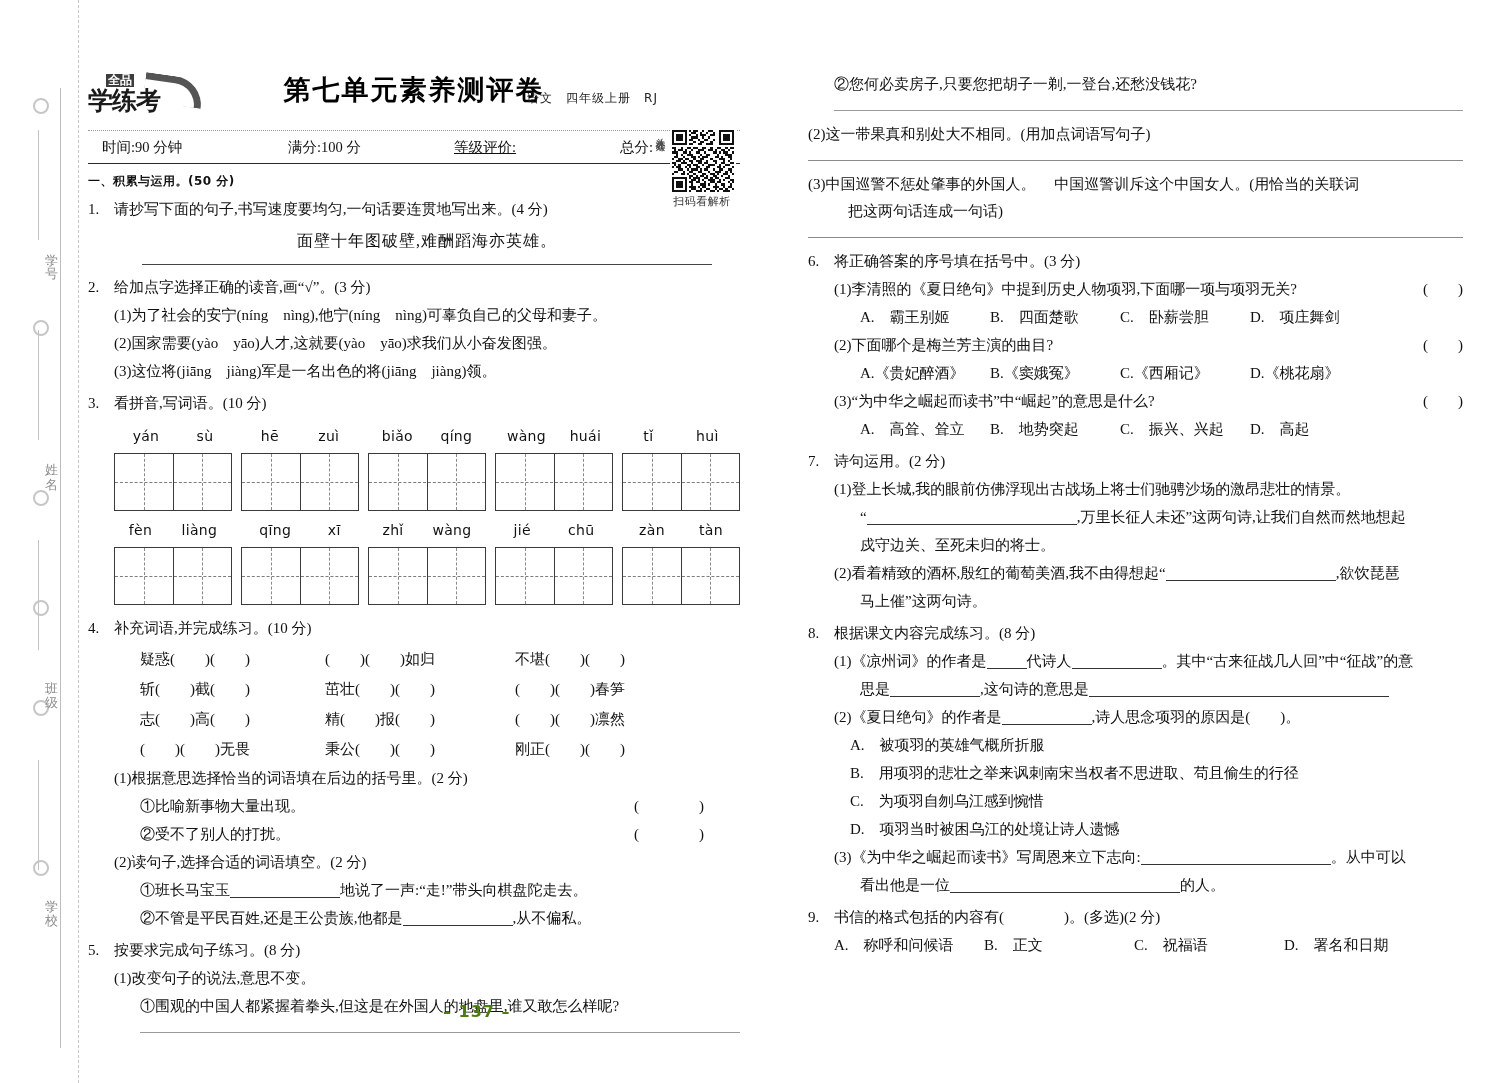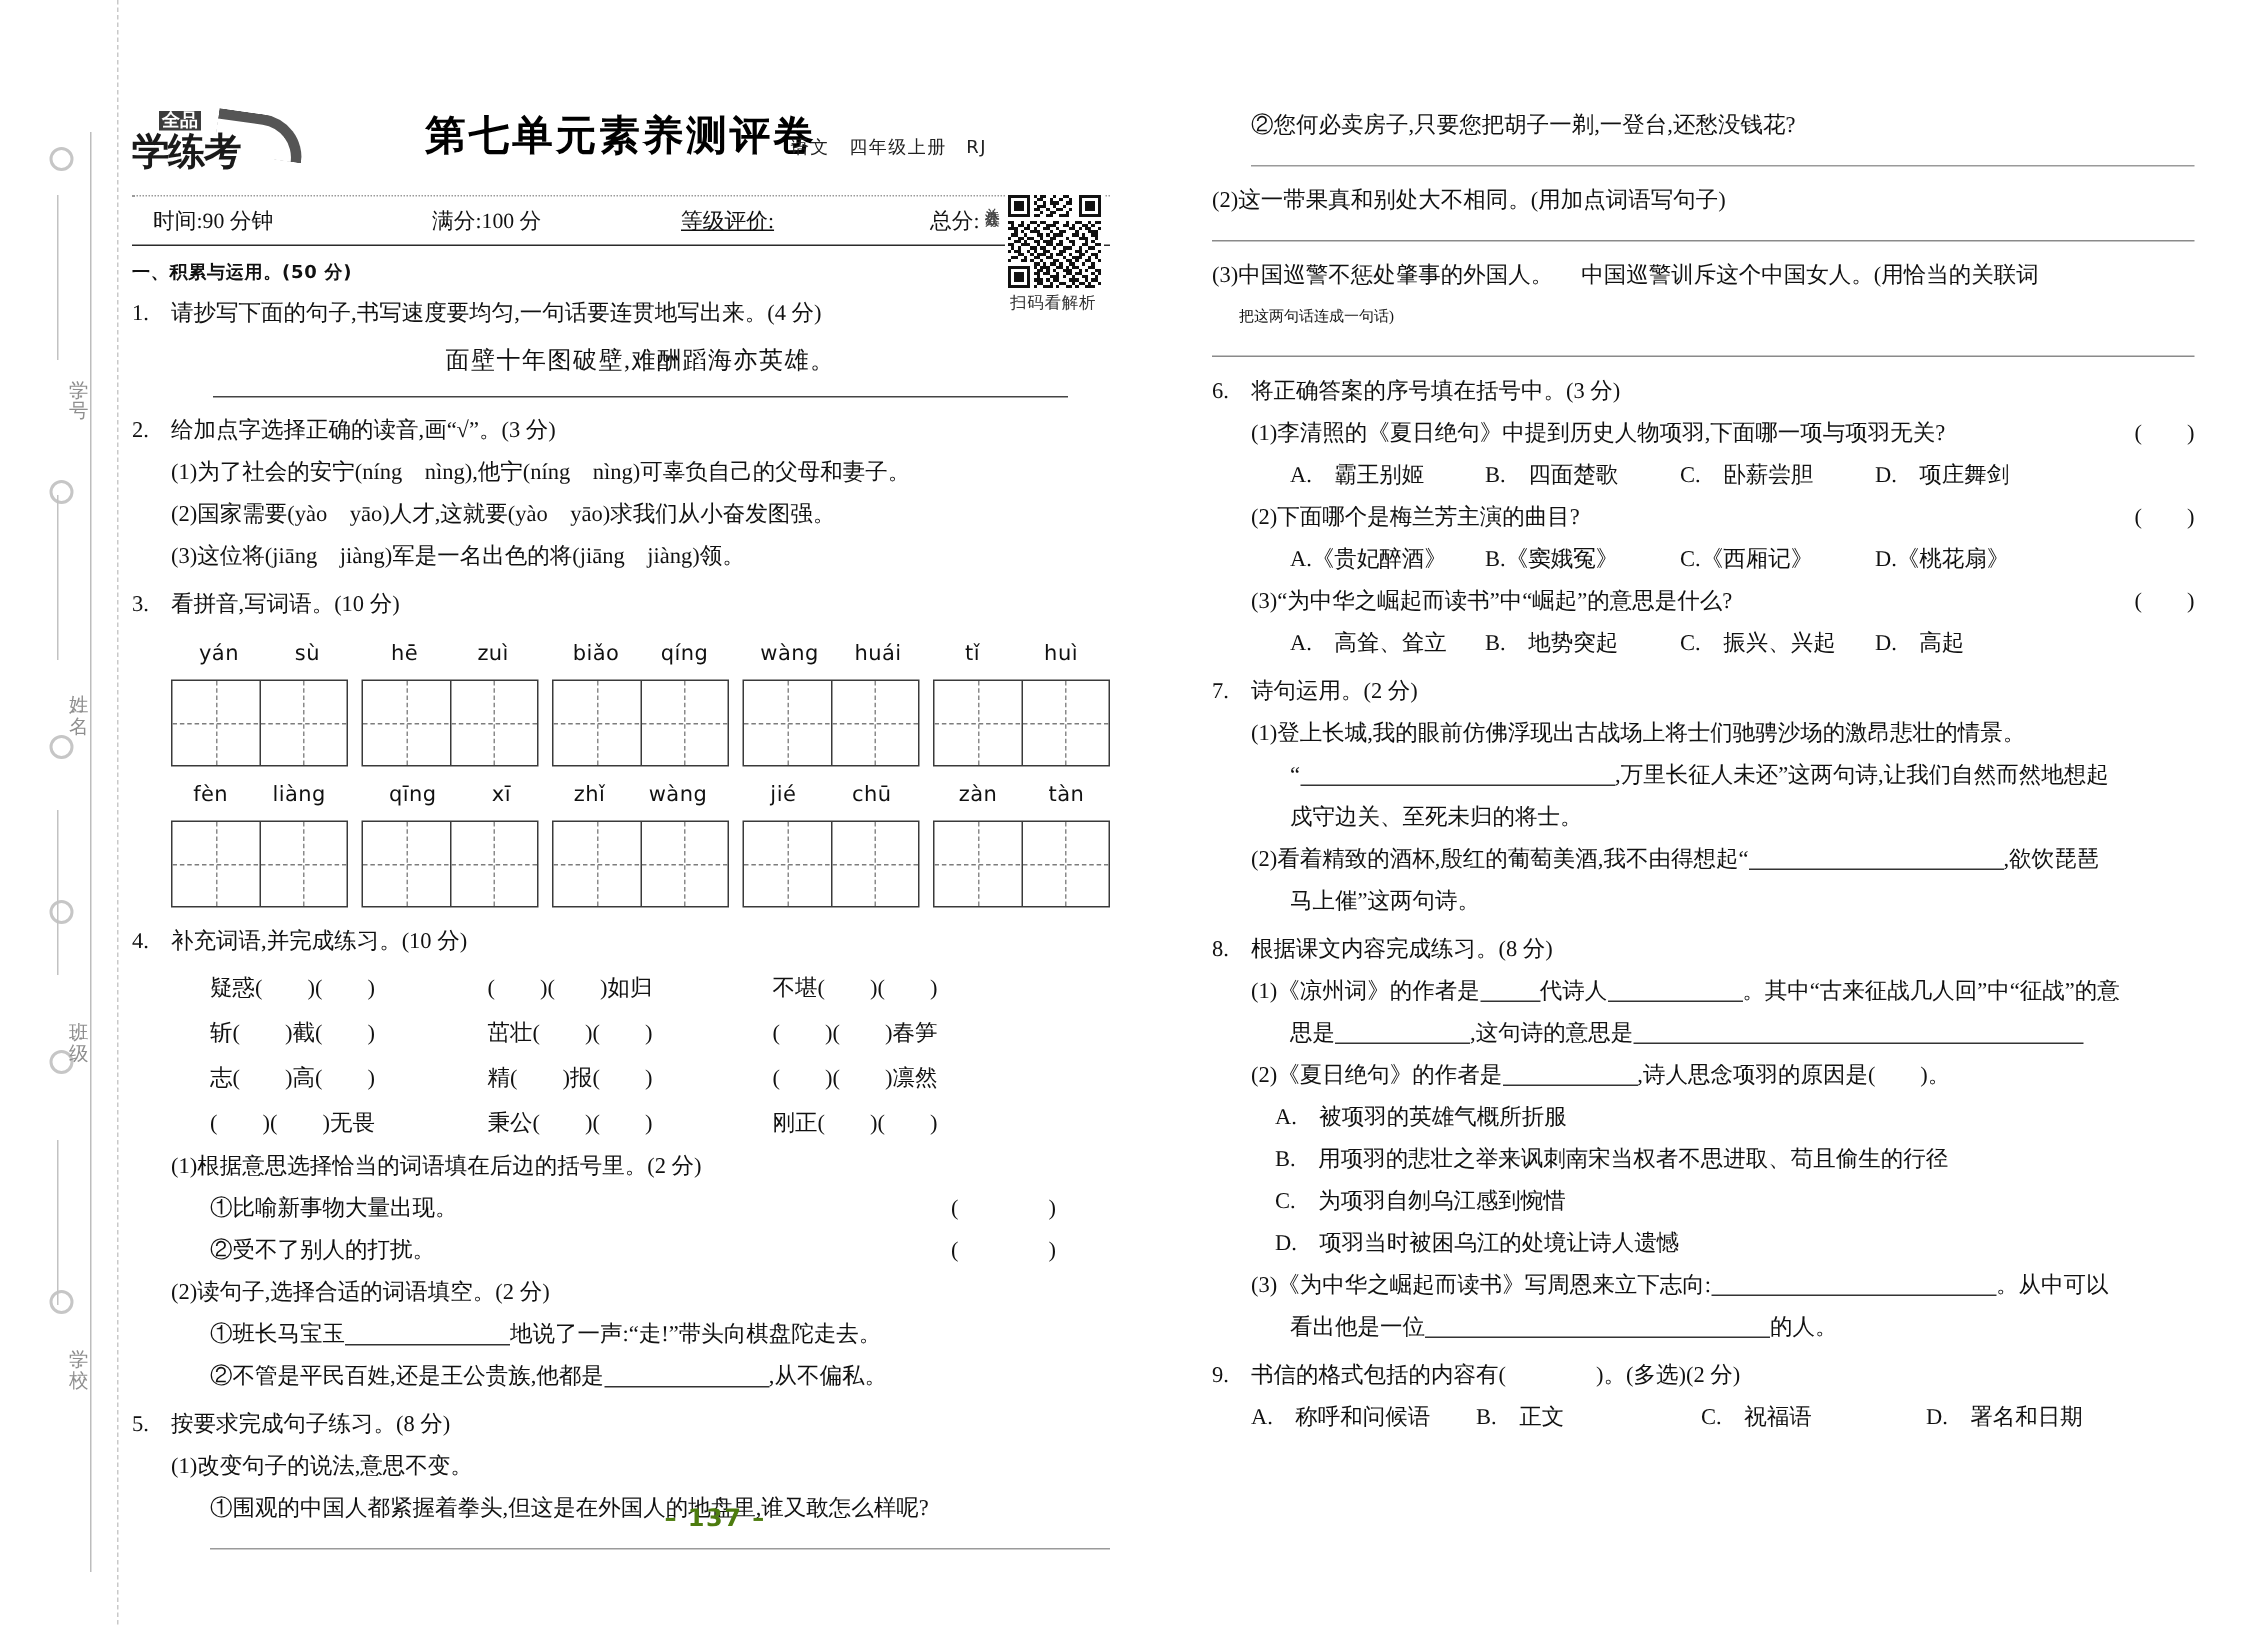--- a/index.html
+++ b/index.html
@@ -635,21 +635,21 @@
   </div>
 
   <div class="col col-right">
 
     <div>
       <div class="sub sub2" style="font-size:15px;line-height:27px">②您何必卖房子,只要您把胡子一剃,一登台,还愁没钱花?</div>
       <div class="ansline ind"></div>
       <div style="font-size:15px;line-height:27px">(2)这一带果真和别处大不相同。(用加点词语写句子)</div>
       <div class="ansline dark"></div>
       <div style="font-size:15px;line-height:27px">(3)中国巡警不惩处肇事的外国人。　 中国巡警训斥这个中国女人。(用恰当的关联词</div>
-      <div style="font-size:10px;line-height:27px;margin-left:18px">把这两句话连成一句话)</div>
+      <div style="font-size:15px;line-height:27px;margin-left:40px">把这两句话连成一句话)</div>
       <div class="ansline dark"></div>
     </div>
 
     <div class="q">
       <div class="q-num">6.</div>
       <div class="q-body">
         <div>将正确答案的序号填在括号中。(3 分)</div>
 
         <div class="sub rowline">
           <span>(1)李清照的《夏日绝句》中提到历史人物项羽,下面哪一项与项羽无关?</span>

